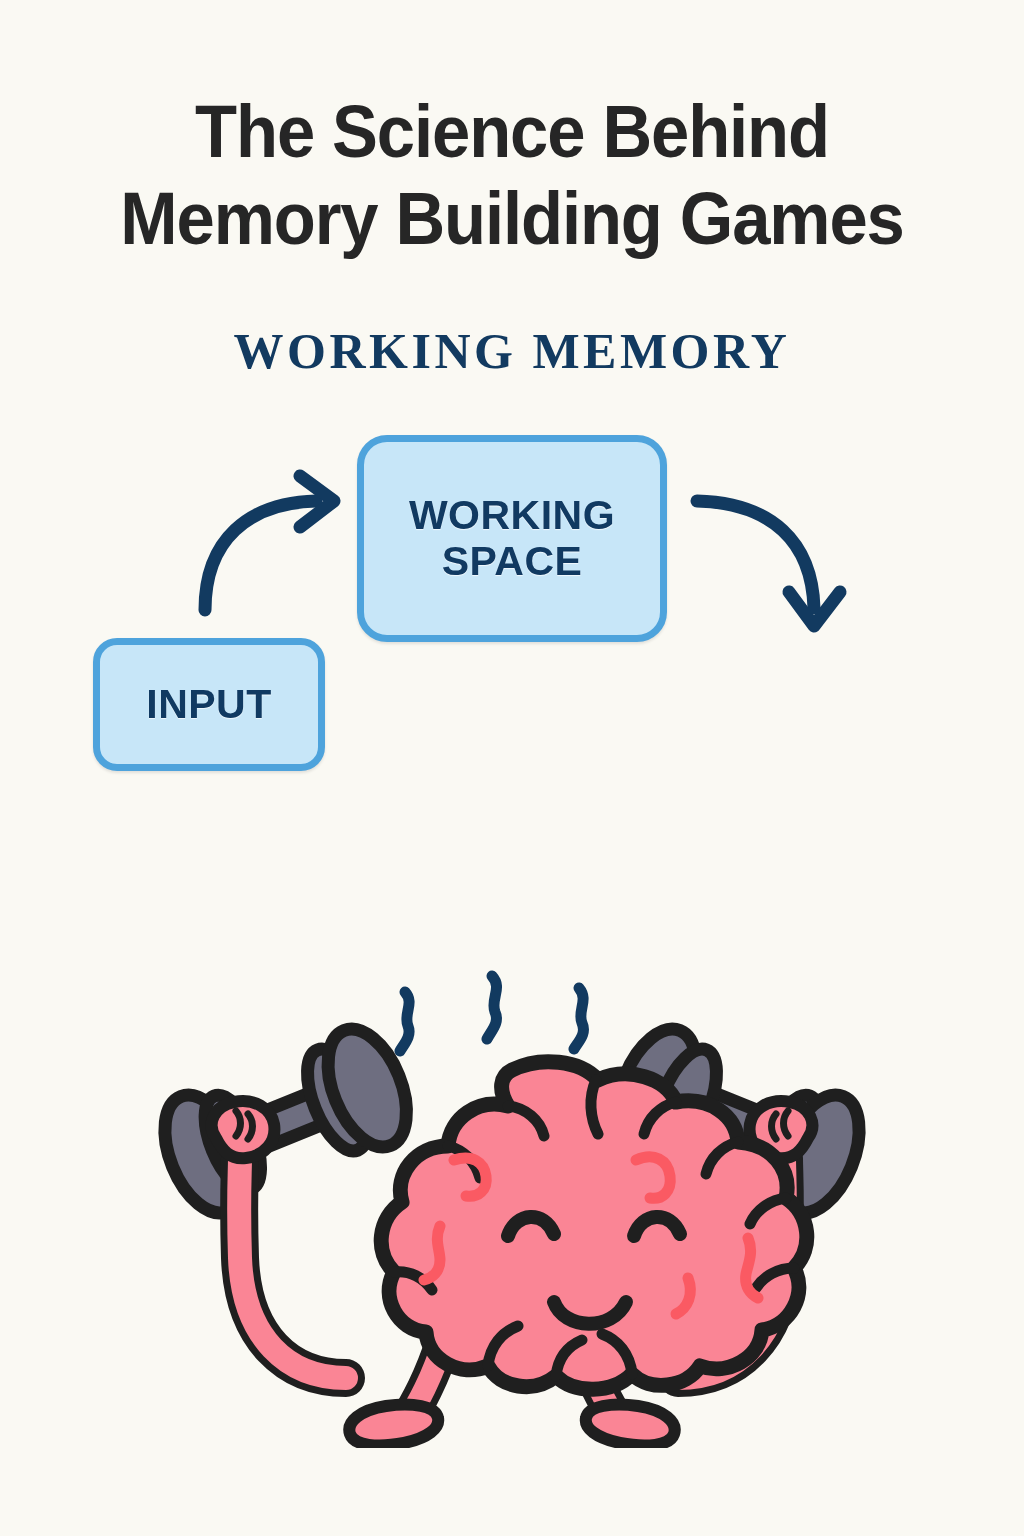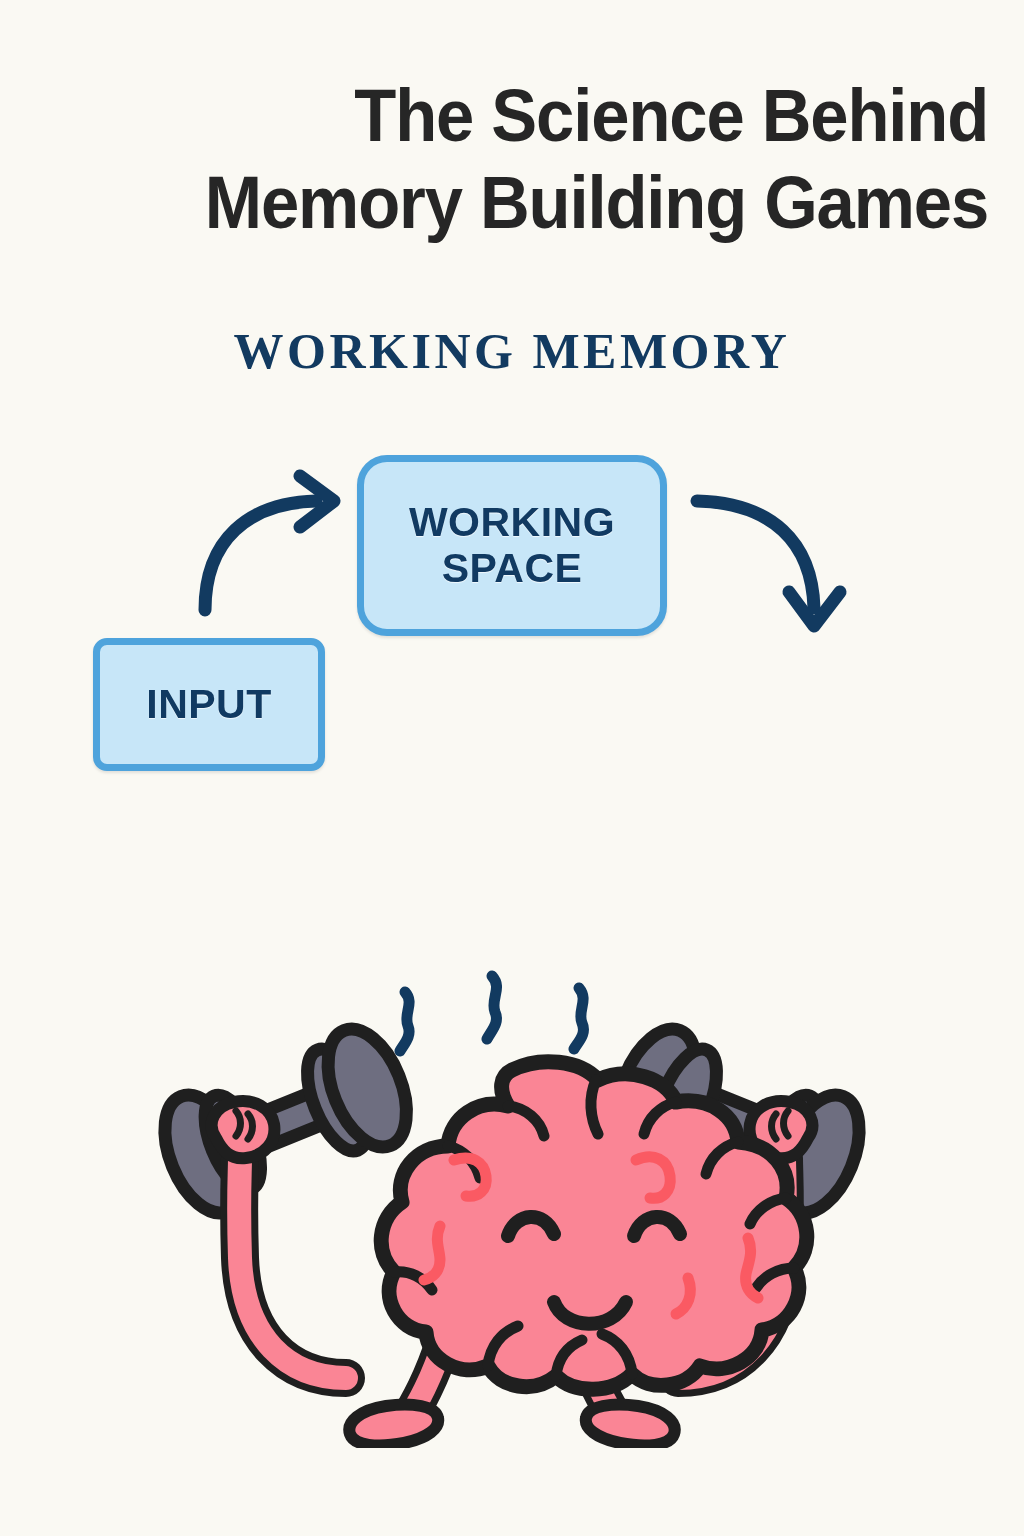--- a/index.html
+++ b/index.html
@@ -16,24 +16,24 @@
   #poster {
     position: relative;
     width: 1024px;
     height: 1536px;
     background: #faf9f3;
   }
 
   
   .title-block {
     position: absolute;
-    top: 72px;
-    left: 0;
-    width: 1024px;
-    text-align: right;
+    top: 88px;
+    left: 0;
+    width: 1024px;
+    text-align: center;
   }
   .title-line {
     font-family: "Liberation Sans", sans-serif;
     font-weight: bold;
     font-size: 74px;
     line-height: 1.18;
     letter-spacing: -1.2px;
     color: #262626;
     transform: scaleX(0.93);
     transform-origin: center;
@@ -61,44 +61,43 @@
     position: absolute;
     top: 420px;
     left: 0;
     width: 1024px;
     height: 380px;
   }
   .wm-box {
     position: absolute;
     background: #c7e6f8;
     border: 7px solid #4ea3dc;
-    border-radius: 14px;
+    border-radius: 24px;
     box-sizing: border-box;
     display: flex;
     align-items: center;
     justify-content: center;
     box-shadow: 0 2px 3px rgba(0,0,0,0.10);
   }
   .wm-box-label {
     font-family: "Liberation Sans", sans-serif;
     font-weight: bold;
     color: #113a62;
     text-align: center;
     line-height: 1.12;
     letter-spacing: 0.5px;
     text-shadow: 0 1px 1px rgba(255,255,255,0.75);
     white-space: pre-line;
   }
   #box-working-space {
     left: 357px;
     top: 15px;
     width: 310px;
-    height: 181px;
+    height: 207px;
     border-radius: 30px;
-    margin-top: 20px;
   }
   #box-working-space .wm-box-label { font-size: 41px; }
 
   #box-input {
     left: 93px;
     top: 218px;
     width: 232px;
     height: 133px;
   }
   #box-input .wm-box-label { font-size: 41px; }

